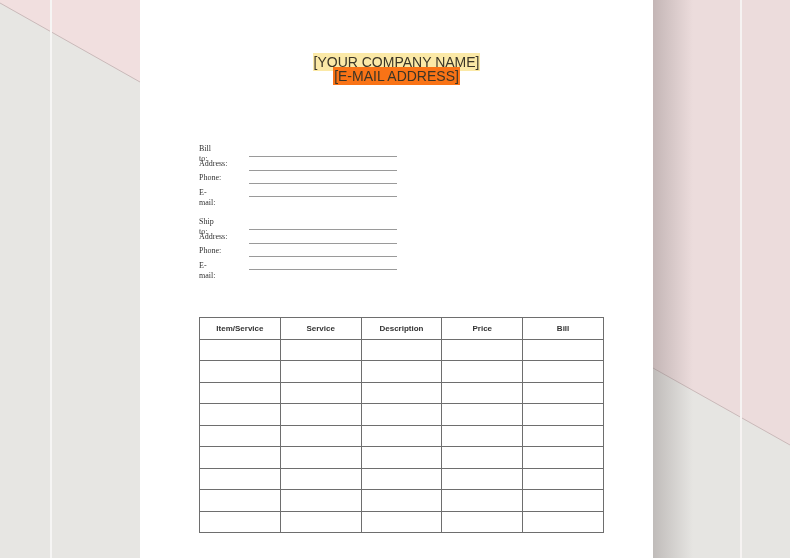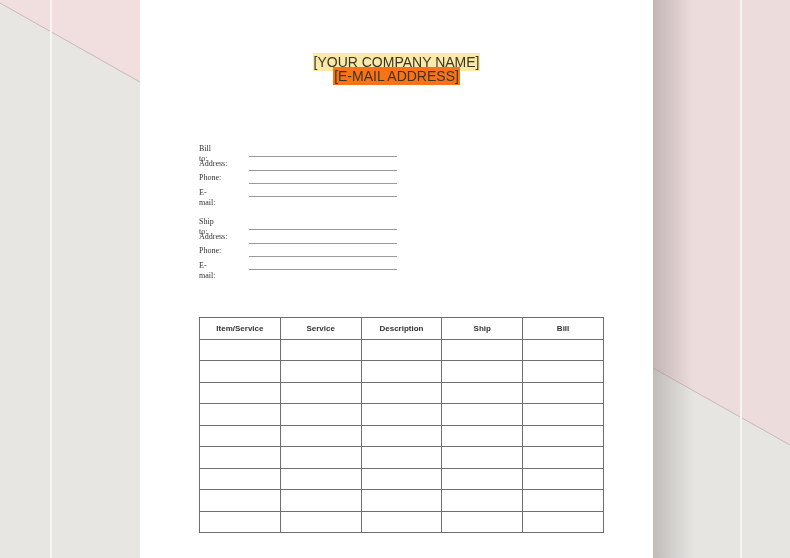--- a/index.html
+++ b/index.html
@@ -136,21 +136,21 @@
       <div class="field-line" style="top:8px"></div>
     </div>
   </div>
 
   <table class="items">
     <thead>
       <tr>
         <th>Item/Service</th>
         <th>Service</th>
         <th>Description</th>
-        <th>Ship</th>
+        <th>Price</th>
         <th>Bill</th>
       </tr>
     </thead>
     <tbody>
       <tr>
           <td></td>
           <td></td>
           <td></td>
           <td></td>
           <td></td>

